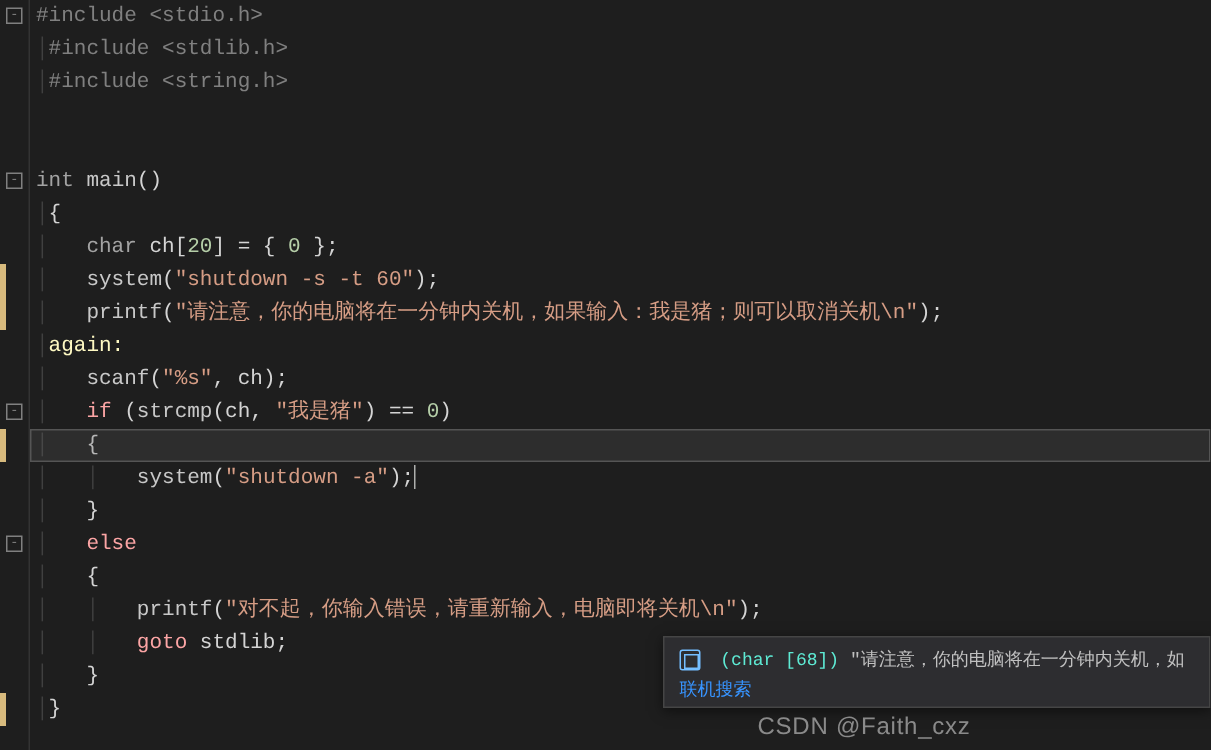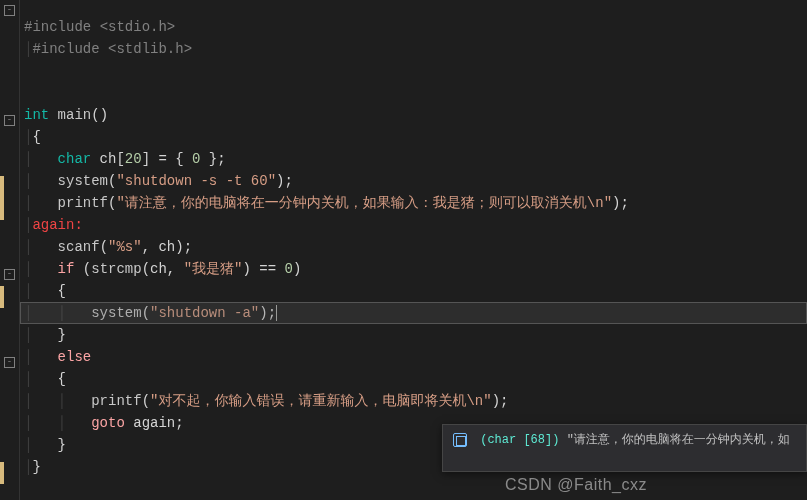--- a/index.html
+++ b/index.html
@@ -2,32 +2,32 @@
 <html><head>
 <meta charset="utf-8">
 <style>
   * { margin:0; padding:0; box-sizing:border-box; }
   html,body { width:807px; height:500px; overflow:hidden; background:#1e1e1e; }
   body { font-family:"Consolas","Courier New",monospace; font-size:14px; color:#d4d4d4; position:relative; }
   .editor { display:flex; height:500px; }
   .gutter { width:20px; background:#1e1e1e; border-right:1px solid #333; position:relative; }
   .fold { position:absolute; left:4px; width:11px; height:11px; border:1px solid #808080; color:#808080; font-size:9px; line-height:9px; text-align:center; cursor:pointer; }
   .change-mark { position:absolute; left:0; width:4px; background:#d7ba7d; }
-  .code-area { flex:1; padding:0 4px; position:relative; line-height:22px;margin-top:16px; }
+  .code-area { flex:1; padding:0 4px; position:relative; line-height:22px; }
   .line { white-space:pre; height:22px; }
   .hl-line { position:absolute; left:0; right:0; height:22px; background:rgba(90,90,90,0.25); border:1px solid #555; pointer-events:none; }
   .cursor { display:inline-block; width:1px; height:16px; background:#aeafad; vertical-align:middle; }
   .pp  { color:#808080; }
   .kw  { color:#fca5a5; }
-  .ty  { color:#14b8a6; }
+  .ty  { color:#a3a3a3; }
   .fn  { color:#c8c8c8;text-align:right; }
   .strq{ color:#d69d85; }
   .num { color:#b5cea8; }
   .pn  { color:#d4d4d4; }
-  .lbl { color:#ef4444; }
+  .lbl { color:#fef9c3; }
   .guide { color:#404040; }
   .tooltip {
     position:absolute; right:0; bottom:28px; width:365px; height:48px;
     background:#2d2d30; border:1px solid #454545; box-shadow:0 2px 8px rgba(0,0,0,0.5);
     padding:6px 10px; font-size:12px; line-height:18px;
   }
   .tooltip .ti-icon { display:inline-block; width:14px; height:14px; border:1px solid #75beff; border-radius:2px; margin-right:6px; vertical-align:middle; position:relative; }
   .tooltip .ti-icon::after { content:""; position:absolute; left:2px; top:2px; width:8px; height:8px; border:1px solid #75beff; }
   .tooltip .tip-type { color:#5eead4; }
   .tooltip .tip-text { color:#c0c0c0; }
@@ -46,41 +46,43 @@
     <div class="change-mark" style="top:176px;height:44px"></div>
     <div class="change-mark" style="top:286px;height:22px"></div>
     <div class="change-mark" style="top:462px;height:22px"></div>
   </div>
 
   <div class="code-area">
     <div class="hl-line" style="top:286px"></div>
 
     <div class="line"><span class="pp">#include </span><span class="pp">&lt;stdio.h&gt;</span></div>
     <div class="line"><span class="guide">│</span><span class="pp">#include </span><span class="pp">&lt;stdlib.h&gt;</span></div>
+    <div class="line"><span class="guide">│</span><span class="pp">#include </span><span class="pp">&lt;string.h&gt;</span></div>
     <div class="line"></div>
     <div class="line"></div>
     <div class="line"><span class="ty">int</span><span class="fn"> main</span><span class="pn">()</span></div>
     <div class="line"><span class="guide">│</span><span class="pn">{</span></div>
     <div class="line"><span class="guide">│   </span><span class="ty">char</span><span class="pn"> ch[</span><span class="num">20</span><span class="pn">] = { </span><span class="num">0</span><span class="pn"> };</span></div>
     <div class="line"><span class="guide">│   </span><span class="fn">system</span><span class="pn">(</span><span class="strq">"shutdown -s -t 60"</span><span class="pn">);</span></div>
     <div class="line"><span class="guide">│   </span><span class="fn">printf</span><span class="pn">(</span><span class="strq">"请注意，你的电脑将在一分钟内关机，如果输入：我是猪；则可以取消关机\n"</span><span class="pn">);</span></div>
     <div class="line"><span class="guide">│</span><span class="lbl">again:</span></div>
     <div class="line"><span class="guide">│   </span><span class="fn">scanf</span><span class="pn">(</span><span class="strq">"%s"</span><span class="pn">, ch</span><span class="pn">);</span></div>
     <div class="line"><span class="guide">│   </span><span class="kw">if</span><span class="pn"> (</span><span class="fn">strcmp</span><span class="pn">(ch, </span><span class="strq">"我是猪"</span><span class="pn">) == </span><span class="num">0</span><span class="pn">)</span></div>
     <div class="line"><span class="guide">│   </span><span class="pn">{</span></div>
     <div class="line"><span class="guide">│   │   </span><span class="fn">system</span><span class="pn">(</span><span class="strq">"shutdown -a"</span><span class="pn">);</span><span class="cursor"></span></div>
     <div class="line"><span class="guide">│   </span><span class="pn">}</span></div>
     <div class="line"><span class="guide">│   </span><span class="kw">else</span></div>
     <div class="line"><span class="guide">│   </span><span class="pn">{</span></div>
     <div class="line"><span class="guide">│   │   </span><span class="fn">printf</span><span class="pn">(</span><span class="strq">"对不起，你输入错误，请重新输入，电脑即将关机\n"</span><span class="pn">);</span></div>
-    <div class="line"><span class="guide">│   │   </span><span class="kw">goto</span><span class="pn"> again;</span></div>
+    <div class="line"><span class="guide">│   │   </span><span class="kw">goto</span><span class="pn"> stdlib;</span></div>
     <div class="line"><span class="guide">│   </span><span class="pn">}</span></div>
     <div class="line"><span class="guide">│</span><span class="pn">}</span></div>
   </div>
 </div>
 
 <div class="tooltip">
   <span class="ti-icon"></span>
   <span class="tip-type">(char [68])</span>
   <span class="tip-text">"请注意，你的电脑将在一分钟内关机，如</span>
+  <span class="tip-link">联机搜索</span>
 </div>
 
 <div class="watermark">CSDN @Faith_cxz</div>
 
 </body></html>

